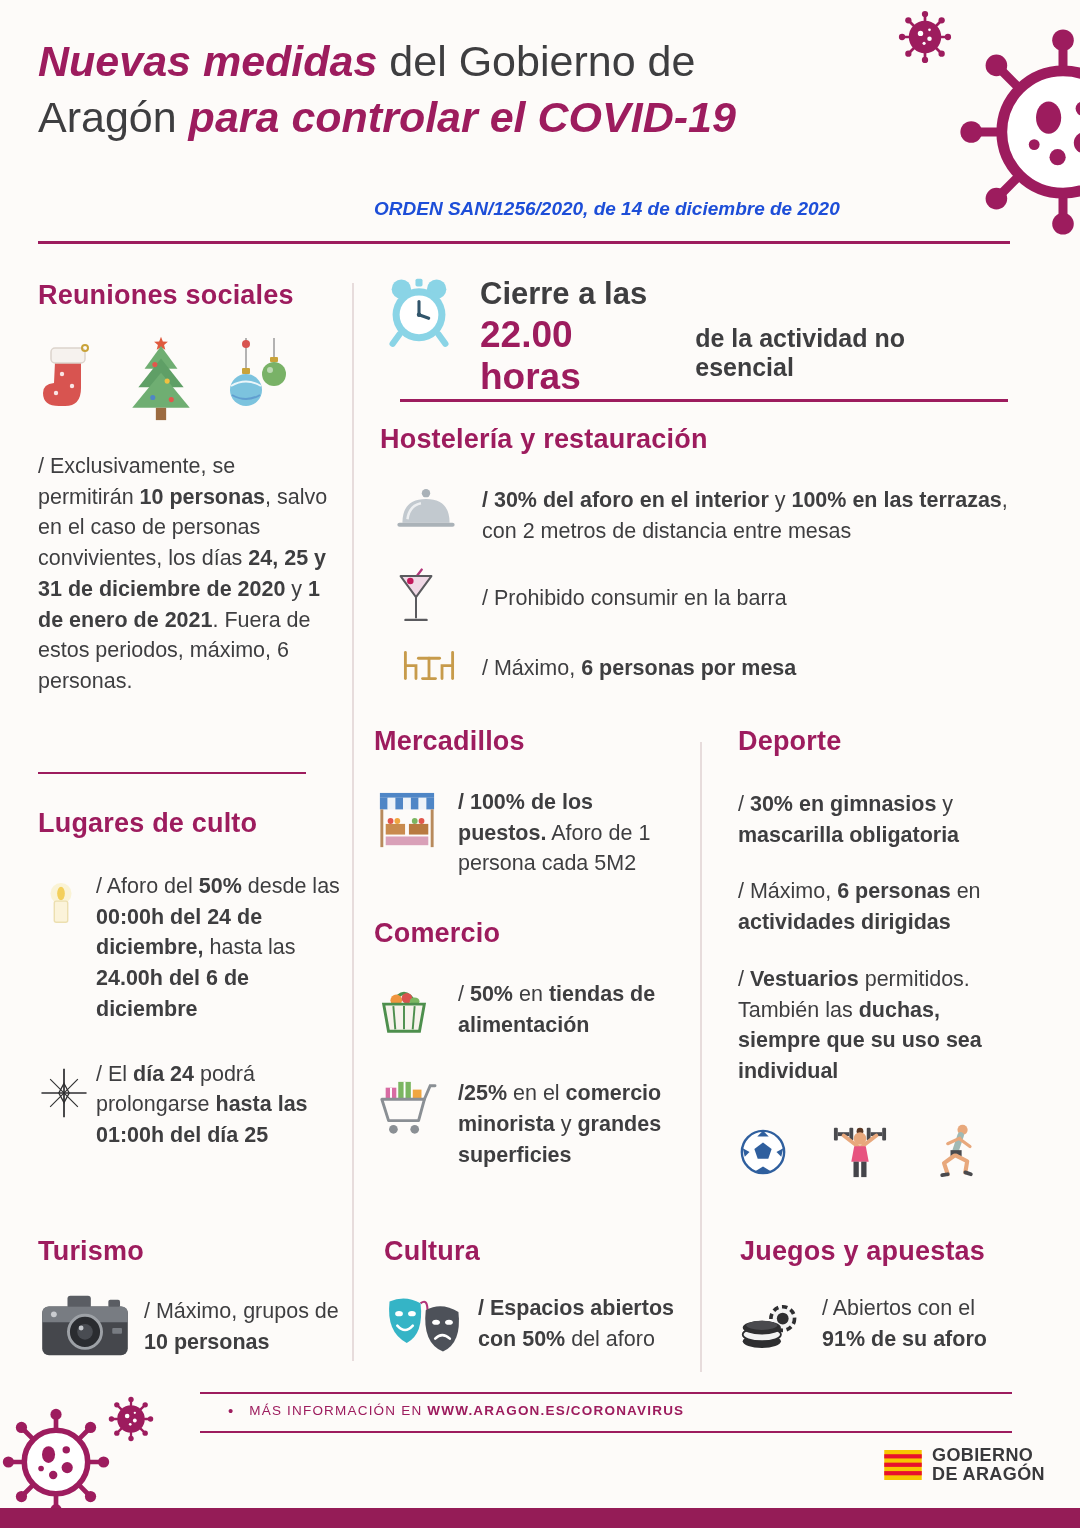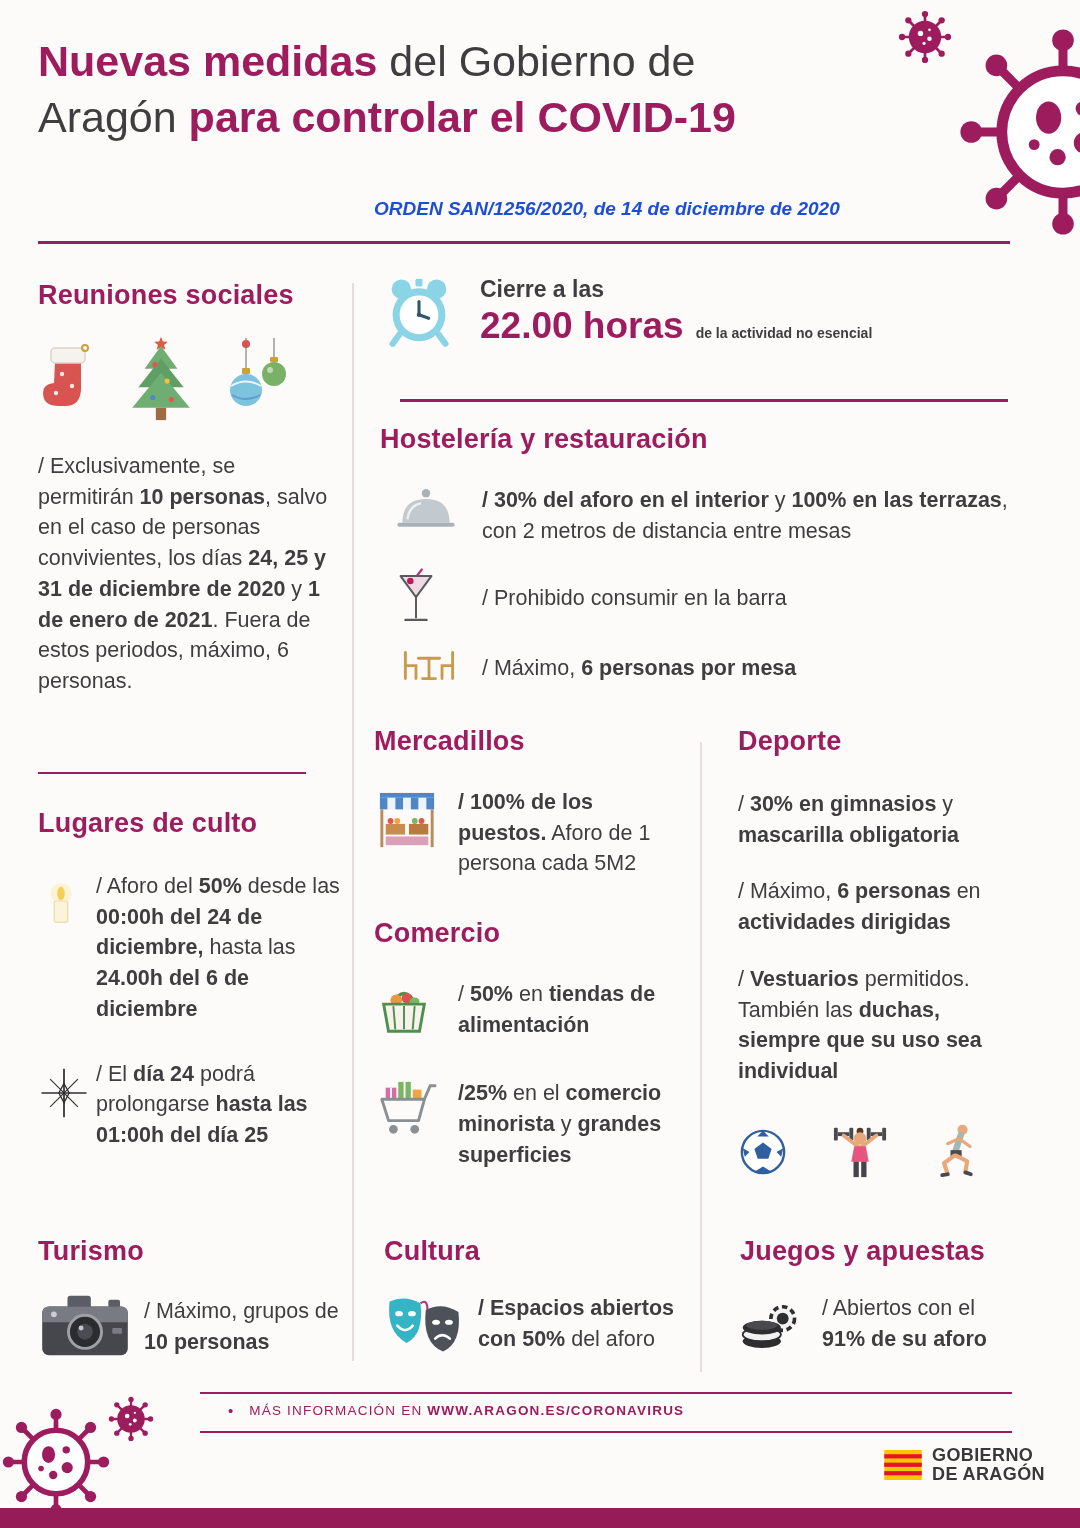--- a/index.html
+++ b/index.html
@@ -8,21 +8,21 @@
     --rule-gray:#e7dcdc;
   }
   html,body{margin:0;padding:0;}
   body{background:#ececec;font-family:"Liberation Sans",sans-serif;}
   p{margin:0;}
   .page{position:relative;width:1080px;height:1528px;margin:0 auto;background:#fdfbf9;overflow:hidden;color:var(--ink);}
   .abs{position:absolute;}
   .h{font-size:27px;font-weight:bold;color:var(--accent);letter-spacing:.2px;}
   .txt{font-size:21.5px;line-height:1.43;color:var(--ink);}
   .b{font-weight:bold;}
-  .m{color:var(--accent);}
+  .m{color:var(--accent);font-style:italic;}
   .title-line{font-size:43px;line-height:1.3;color:var(--ink);}
   .hitem{display:flex;align-items:flex-start;}
   .hicon{width:88px;flex:none;display:flex;justify-content:flex-start;padding-left:14px;}
   .hitem p{flex:1;}
   .icol{flex:none;}
   svg{display:block;}
 </style>
 </head>
 <body>
 
@@ -341,24 +341,24 @@
       </div>
       <p class="txt" style="flex:1;"><span>/ El </span><span class="b">día 24</span><span> podrá prolongarse </span><span class="b">hasta las 01:00h del día 25</span></p>
     </div>
   </div>
 
   <div class="abs" style="left:382px;top:276px;width:628px;display:flex;gap:24px;">
     <svg style="width:74px;height:74px;flex:none;">
         <use href="#sym-clock"></use>
       </svg>
     <div>
-      <div style="font-size:23px;font-weight:bold;">Cierre a las</div>
+      <div style="font-size:31px;font-weight:bold;">Cierre a las</div>
       <div style="display:flex;align-items:baseline;margin-top:2px;">
         <span style="font-size:37px;font-weight:bold;color:var(--accent);">22.00 horas</span>
-        <span style="font-size:14px;font-weight:bold;margin-left:12px;">de la actividad no esencial</span>
+        <span style="font-size:25px;font-weight:bold;margin-left:12px;">de la actividad no esencial</span>
       </div>
     </div>
   </div>
   <div class="abs" style="left:400px;top:399px;width:608px;height:3px;background:var(--accent);"></div>
 
   <div class="abs" style="left:380px;top:424px;width:632px;">
     <div class="h">Hostelería y restauración</div>
     <div class="hitem" style="margin-top:30px;">
       <div class="hicon">
           <svg style="width:64px;height:50px;">

